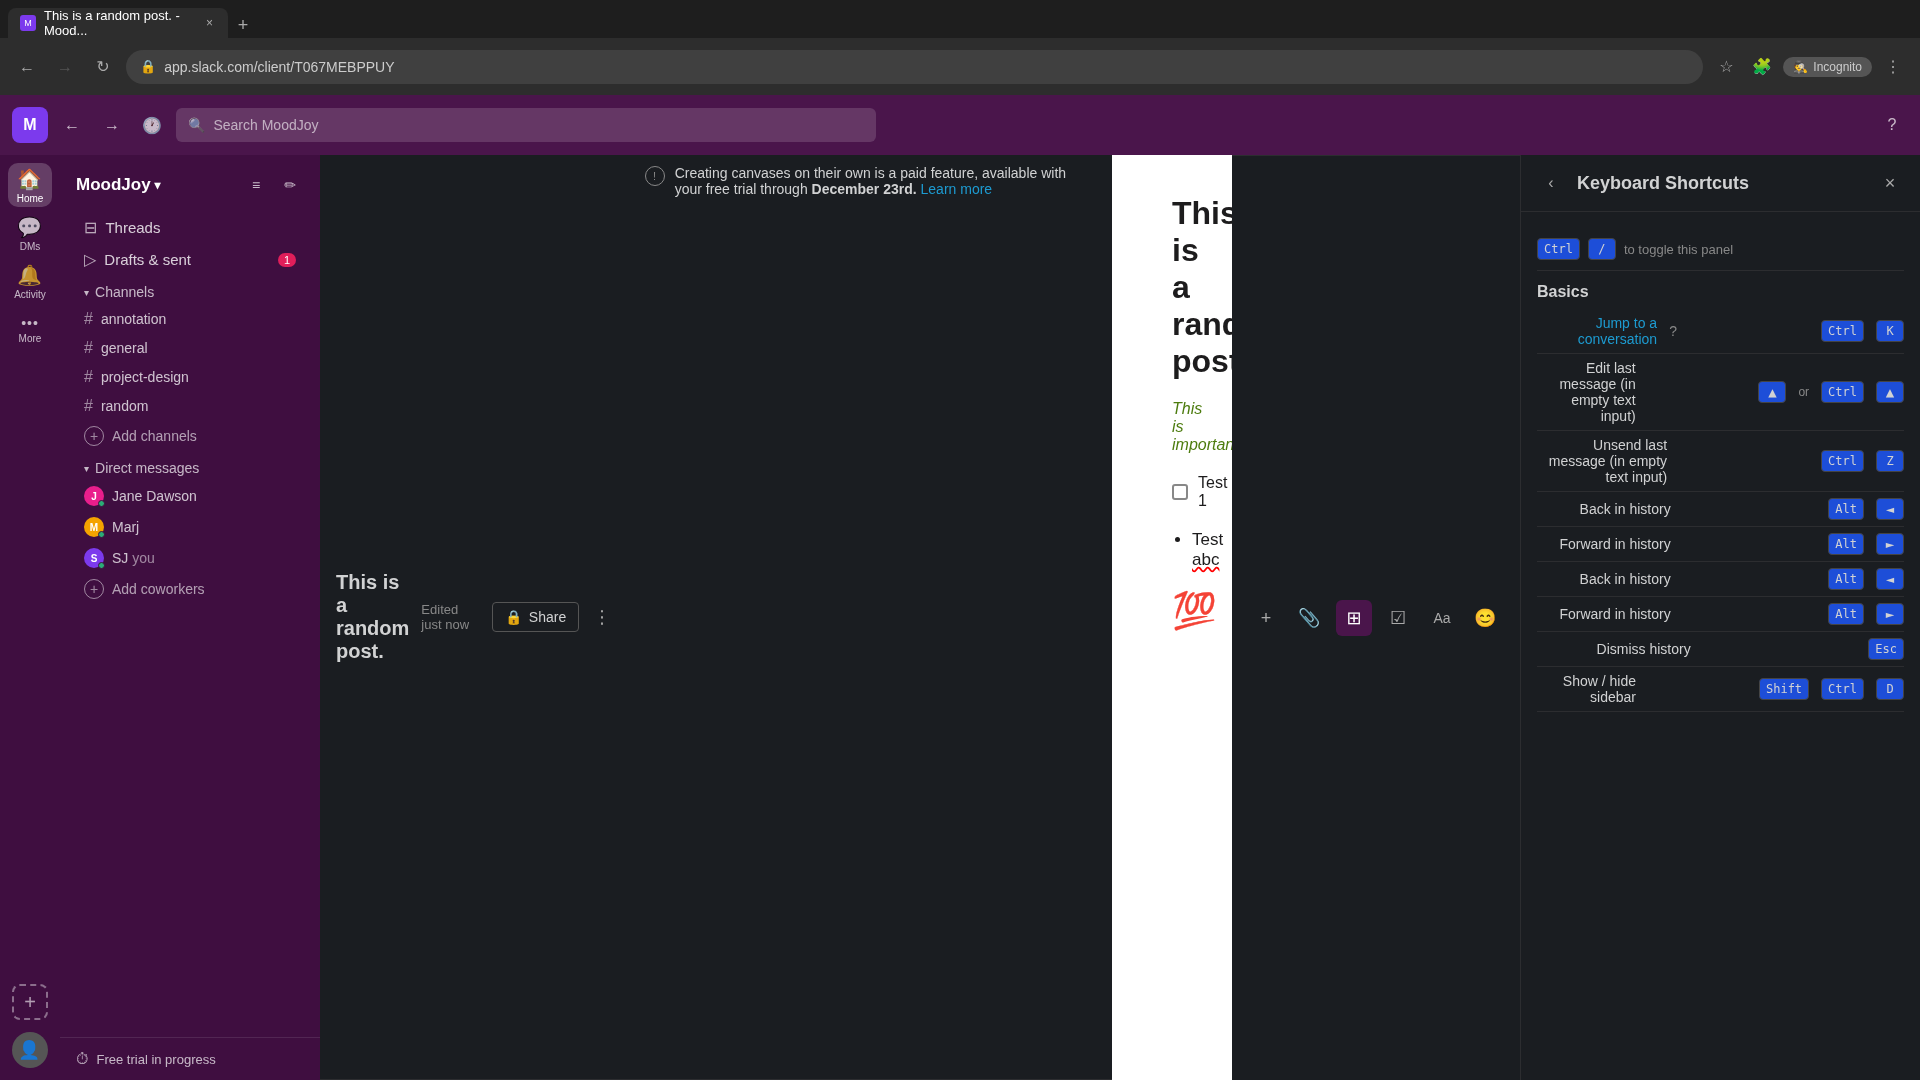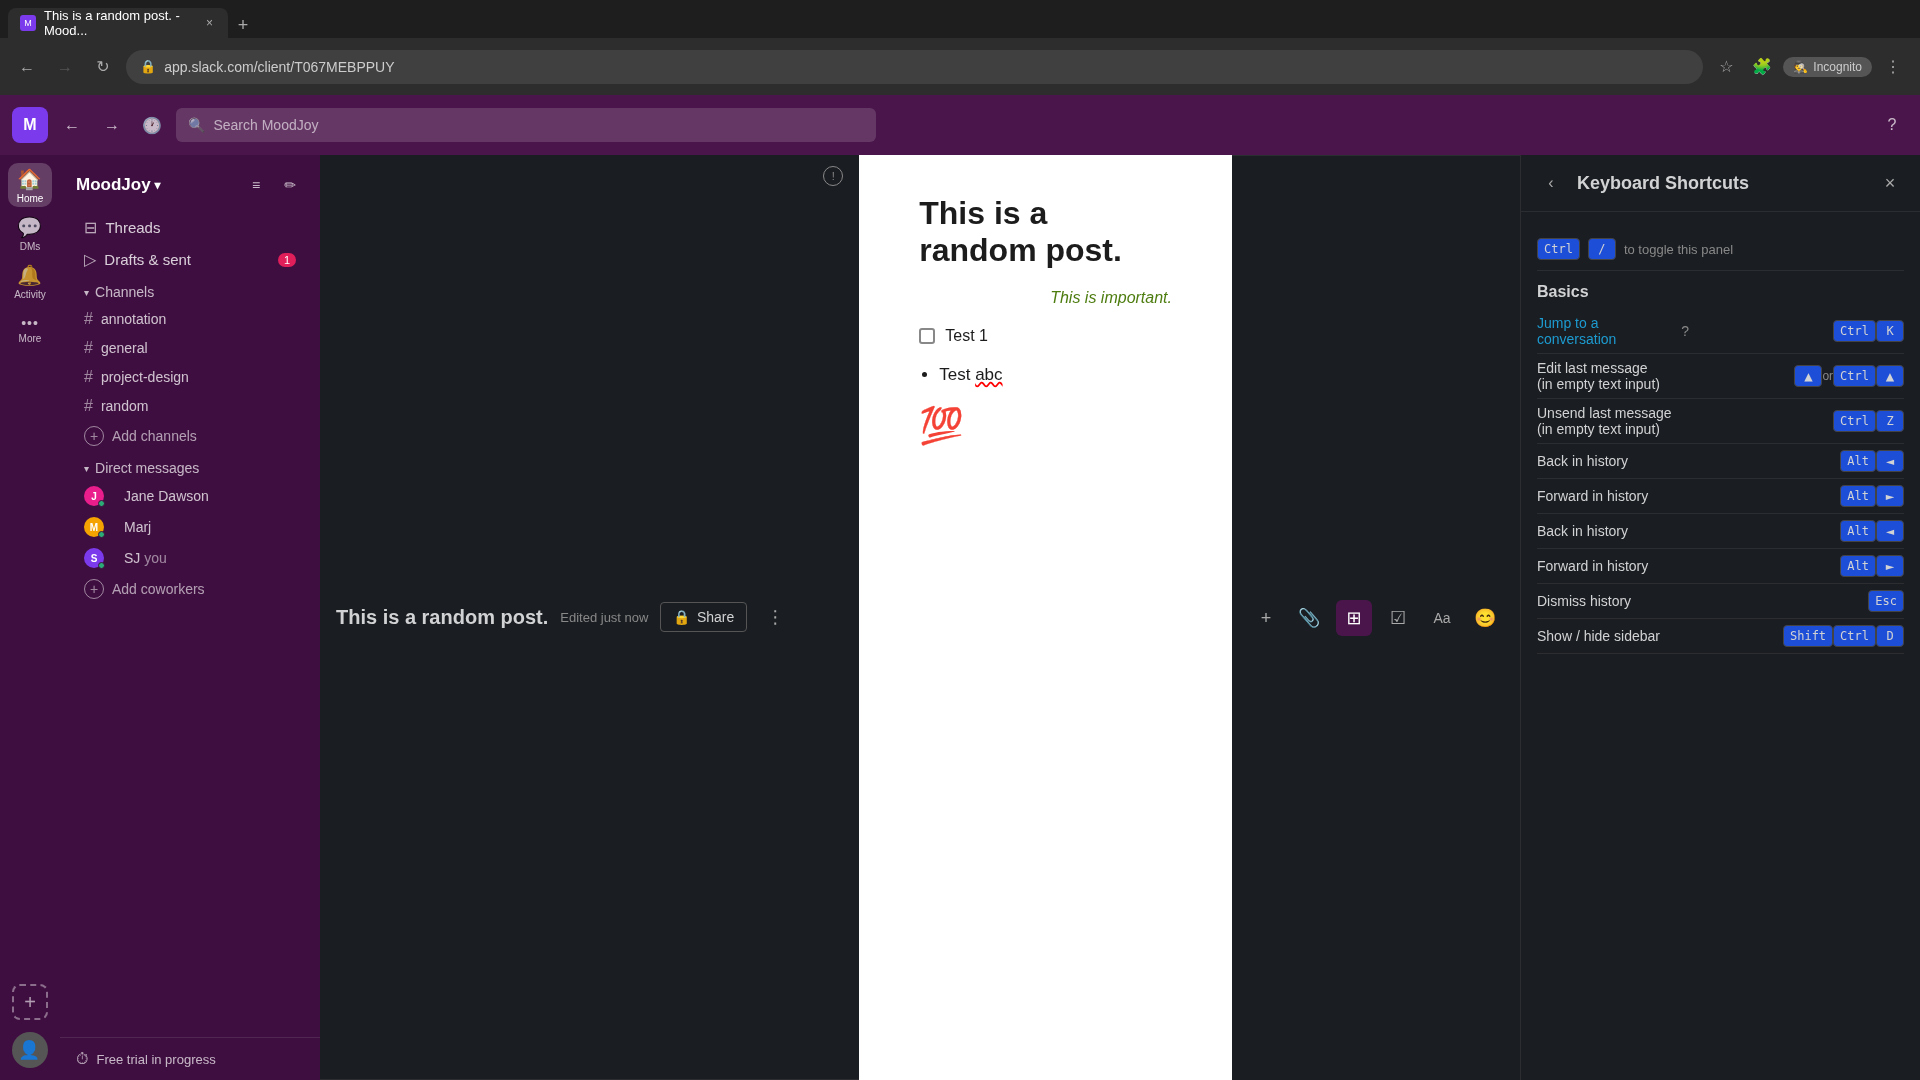--- a/index.html
+++ b/index.html
@@ -53,21 +53,21 @@
     .channel-hash { color: rgba(255,255,255,0.5); font-size: 16px; }
     .channel-label { flex: 1; }
     .channel-action { color: rgba(255,255,255,0.5); font-size: 14px; opacity: 0; }
 
     .add-item { display: flex; align-items: center; padding: 5px 16px; gap: 8px; color: rgba(255,255,255,0.6); font-size: 14px; cursor: pointer; border-radius: 4px; margin: 1px 8px; }
     .add-circle { width: 20px; height: 20px; border-radius: 50%; border: 1.5px solid rgba(255,255,255,0.5); display: flex; align-items: center; justify-content: center; font-size: 14px; color: rgba(255,255,255,0.5); }
 
     .dm-item { display: flex; align-items: center; padding: 5px 16px; gap: 8px; color: rgba(255,255,255,0.75); font-size: 14px; cursor: pointer; border-radius: 4px; margin: 1px 8px; }
     .dm-avatar { width: 20px; height: 20px; border-radius: 50%; display: flex; align-items: center; justify-content: center; font-size: 10px; font-weight: 700; color: white; flex-shrink: 0; position: relative; }
     .dm-avatar-status { width: 7px; height: 7px; border-radius: 50%; position: absolute; bottom: -1px; right: -1px; border: 1.5px solid #3f0e40; }
-    .dm-label { flex: 1; margin-left: 12px; }
+    .dm-label { flex: 1; }
 
     .sidebar-footer { padding: 12px 16px; border-top: 1px solid rgba(255,255,255,0.1); }
     .free-trial { display: flex; align-items: center; gap: 8px; color: rgba(255,255,255,0.7); font-size: 13px; cursor: pointer; }
     .trial-icon { font-size: 16px; }
 
     .add-workspace { width: 36px; height: 36px; border-radius: 8px; border: 2px dashed rgba(255,255,255,0.4); display: flex; align-items: center; justify-content: center; color: rgba(255,255,255,0.6); font-size: 20px; cursor: pointer; margin: 4px auto; }
 
     
     .main-content { flex: 1; display: flex; flex-direction: row; background: #1a1d21; min-width: 0; }
 
@@ -97,21 +97,21 @@
     .toolbar-btn.active { background: #4a154b; color: white; }
 
     
     .shortcuts-panel { width: 400px; background: #1a1d21; border-left: 1px solid #2c2d30; display: flex; flex-direction: column; height: 100%; flex-shrink: 0; }
     .shortcuts-header { padding: 14px 16px; display: flex; align-items: center; gap: 12px; border-bottom: 1px solid #2c2d30; }
     .shortcuts-back { width: 28px; height: 28px; border-radius: 4px; display: flex; align-items: center; justify-content: center; color: #aaa; cursor: pointer; font-size: 16px; }
     .shortcuts-title { font-size: 18px; font-weight: 700; color: #d1d2d3; flex: 1; }
     .shortcuts-close { width: 28px; height: 28px; border-radius: 4px; display: flex; align-items: center; justify-content: center; color: #aaa; cursor: pointer; font-size: 18px; }
 
     .shortcuts-body { flex: 1; overflow-y: auto; padding: 16px; }
-    .shortcut-panel-row { display: flex; align-items: center; gap: 0; padding: 6px 0; border-bottom: 1px solid #2c2d30; }
+    .shortcut-panel-row { display: flex; align-items: center; gap: 12px; padding: 6px 0; border-bottom: 1px solid #2c2d30; text-align: right; }
     .shortcut-desc { flex: 1; color: #d1d2d3; font-size: 14px; }
     .shortcut-desc.link { color: #1d9bd1; cursor: pointer; }
     .shortcut-help-icon { color: #888; font-size: 14px; }
     .kbd { background: #1d4ed8; border: 1px solid #444; border-radius: 4px; padding: 2px 6px; font-size: 12px; color: #d1d2d3; font-family: monospace; display: inline-flex; align-items: center; justify-content: center; min-width: 28px; height: 22px; }
     .kbd-arrow { font-size: 14px; }
     .or-text { color: #888; font-size: 12px; }
     .shortcuts-section-title { font-size: 16px; font-weight: 700; color: #d1d2d3; margin: 12px 0 8px; }
   </style>
 </head>
 <body>
@@ -284,20 +284,25 @@
         <span class="post-edited">Edited just now</span>
         <button class="share-btn">
           <span>🔒</span>
           <span>Share</span>
         </button>
         <div class="more-btn">⋮</div>
       </div>
 
       <div class="trial-banner">
         <div class="trial-icon-circle">!</div>
+        <div>
+          <span>Creating canvases on their own is a paid feature, available with your free trial through</span>
+          <strong>December 23rd.</strong>
+          <a class="trial-link">Learn more</a>
+        </div>
       </div>
 
       <div class="post-body">
         <h1 class="post-heading">This is a random post.</h1>
         <p class="post-italic">This is <em>important</em>.</p>
         <ul class="post-checklist">
           <li class="post-checklist-item">
             <div class="post-checkbox"></div>
             <span>Test 1</span>
           </li>

